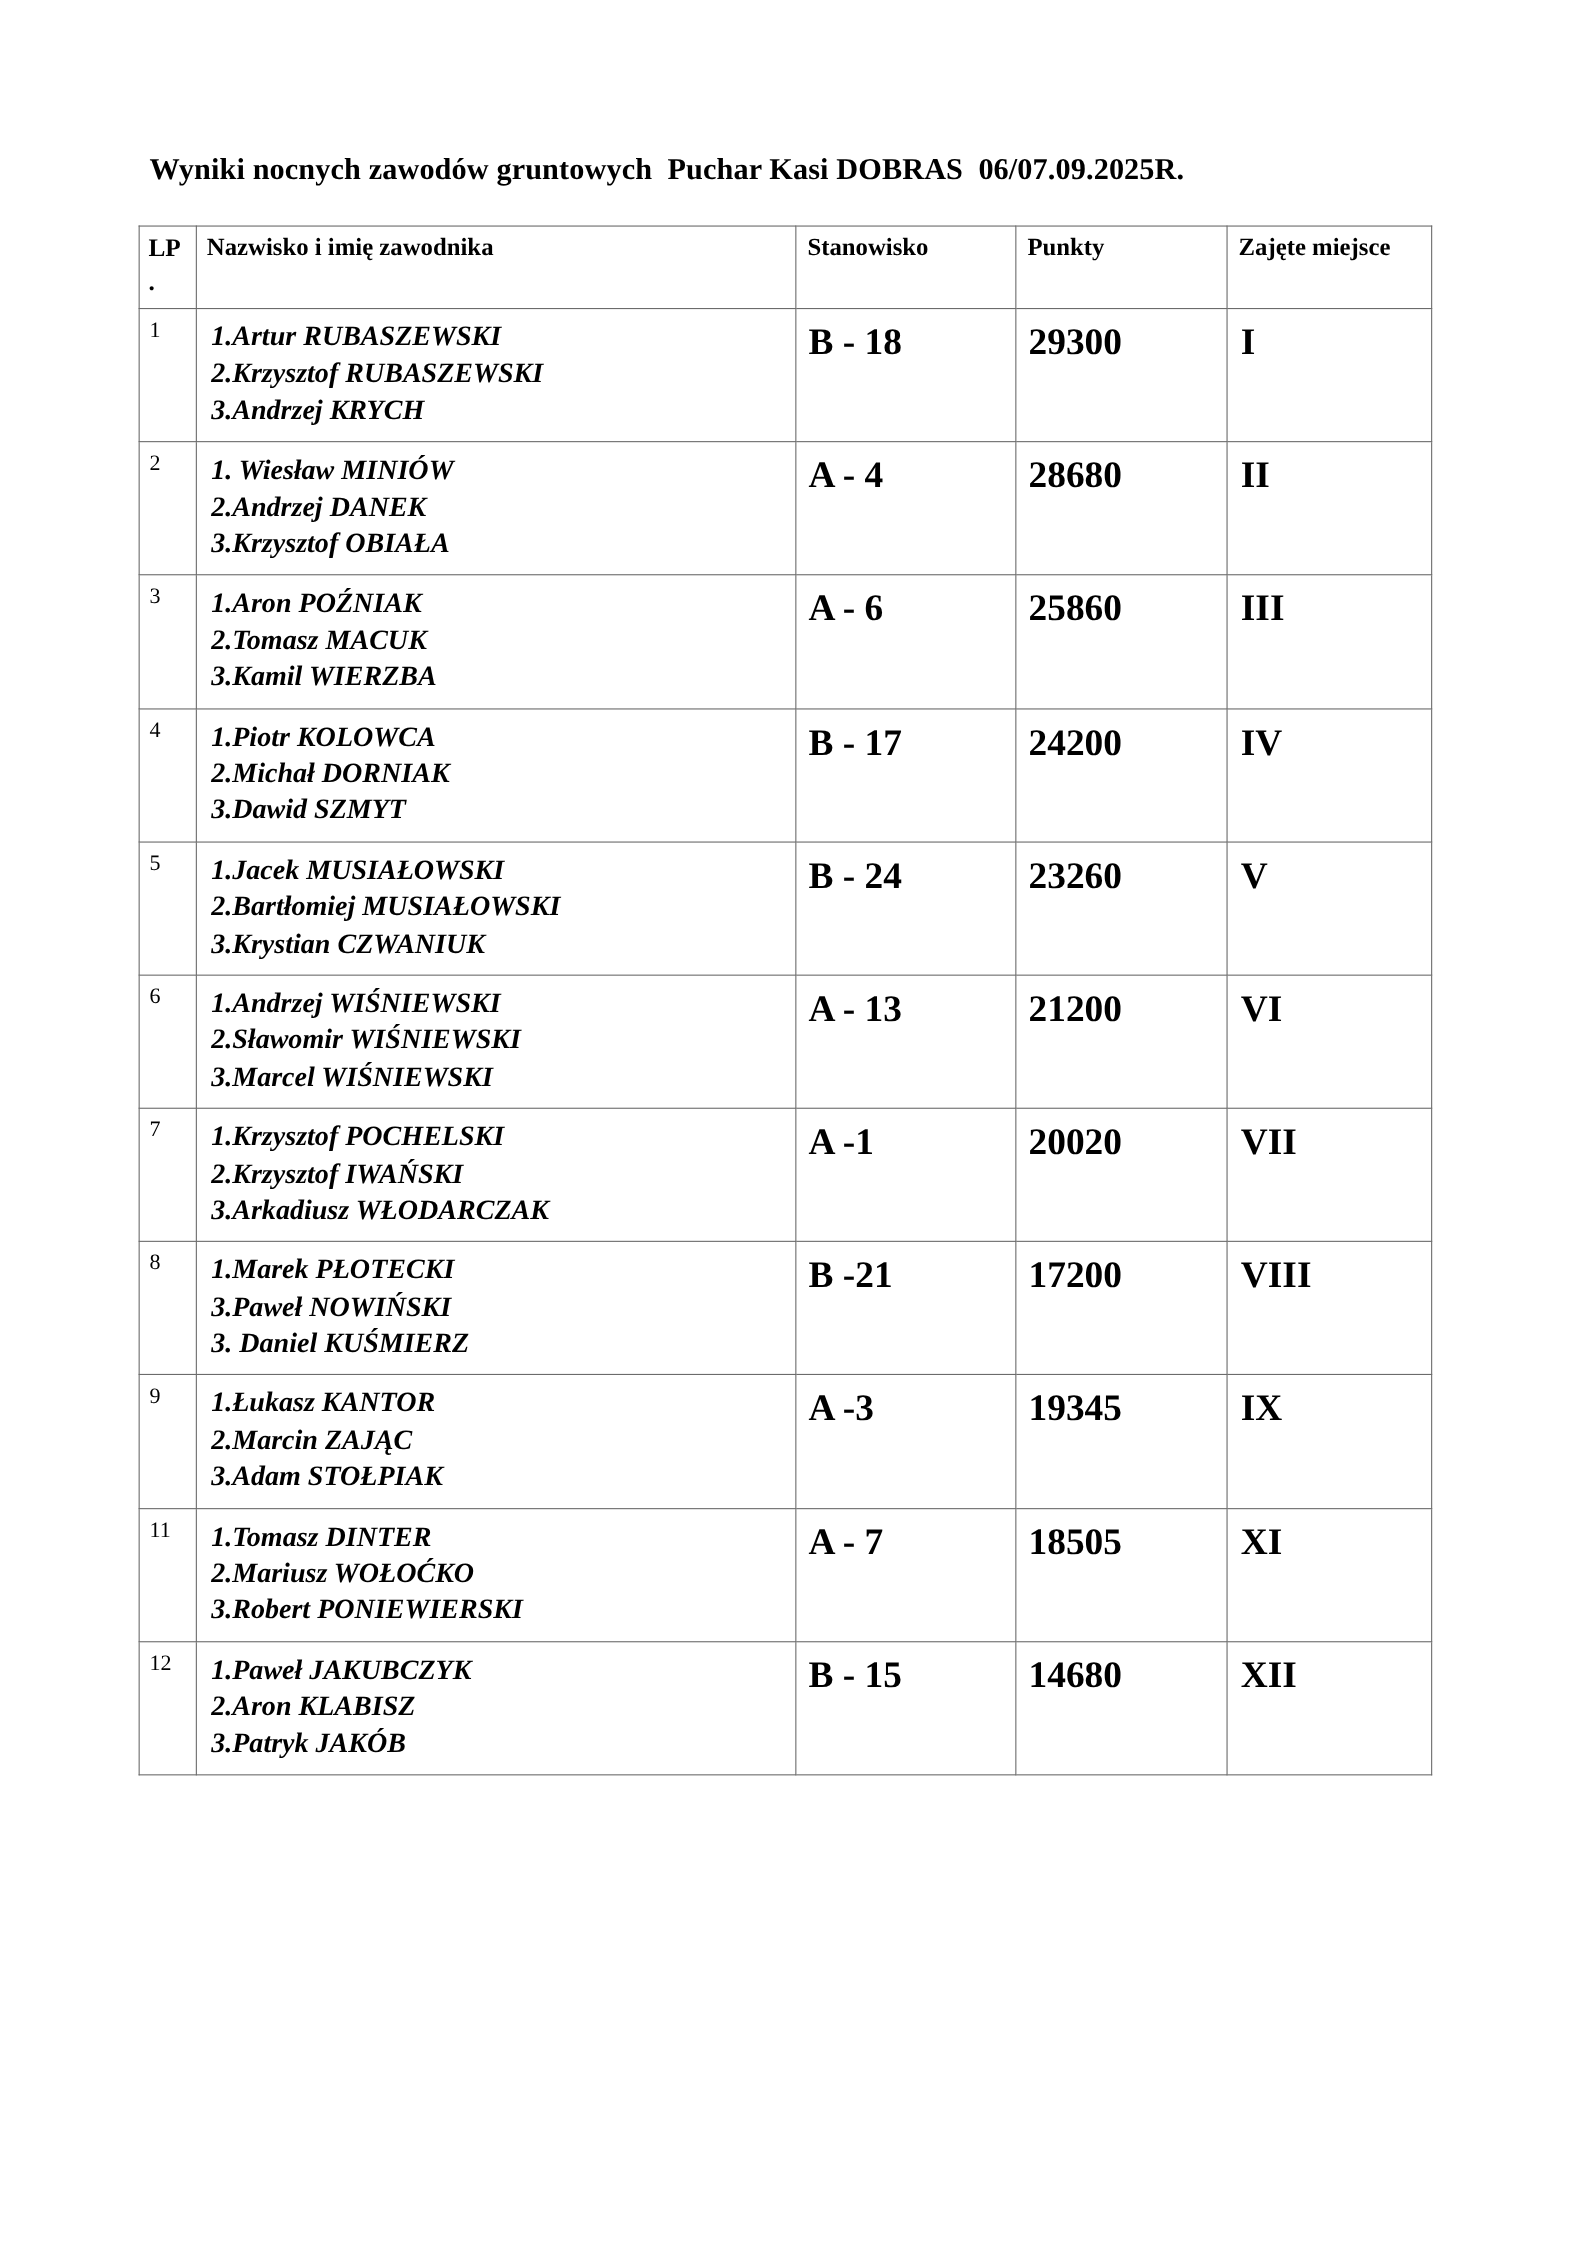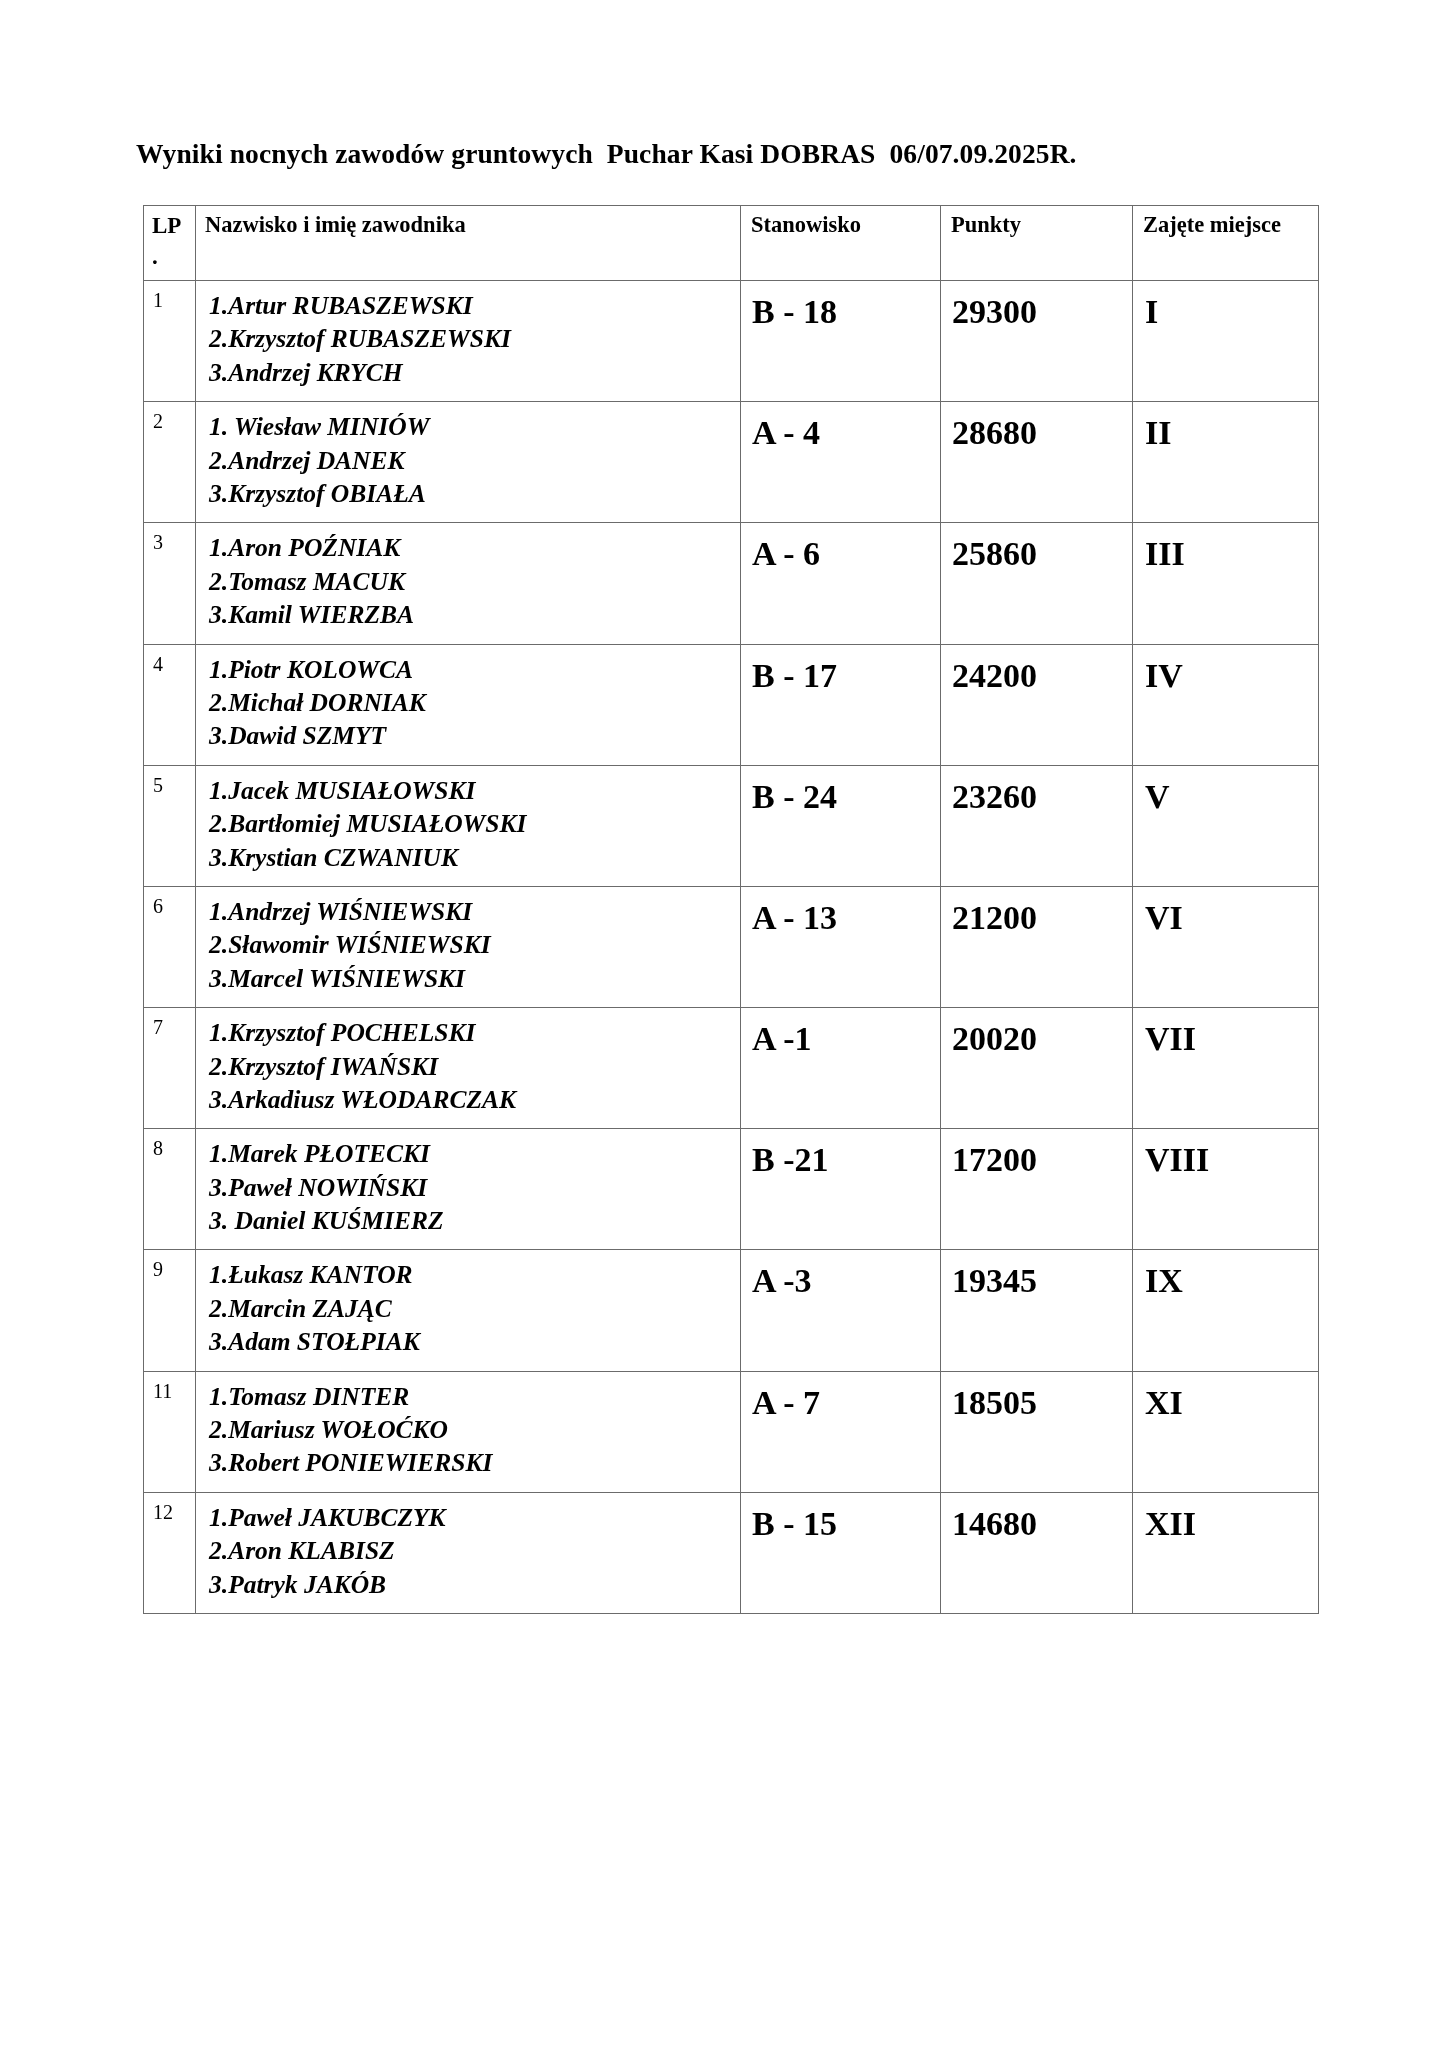--- a/index.html
+++ b/index.html
@@ -28,21 +28,21 @@
     left: 136px;
     top: 138px;
     font-size: 27.5px;
     font-weight: bold;
     letter-spacing: 0.1px;
     white-space: pre;
     line-height: 1.15;
   }
   .results-table {
     position: absolute;
-    left: 143px;
+    left: 126px;
     top: 205px;
     width: 1175px;
     border-collapse: collapse;
     table-layout: fixed;
   }
   .results-table td,
   .results-table th {
     border: 1.2px solid #6b6b6b;
     vertical-align: top;
     padding: 4px 6px 8px 6px;

